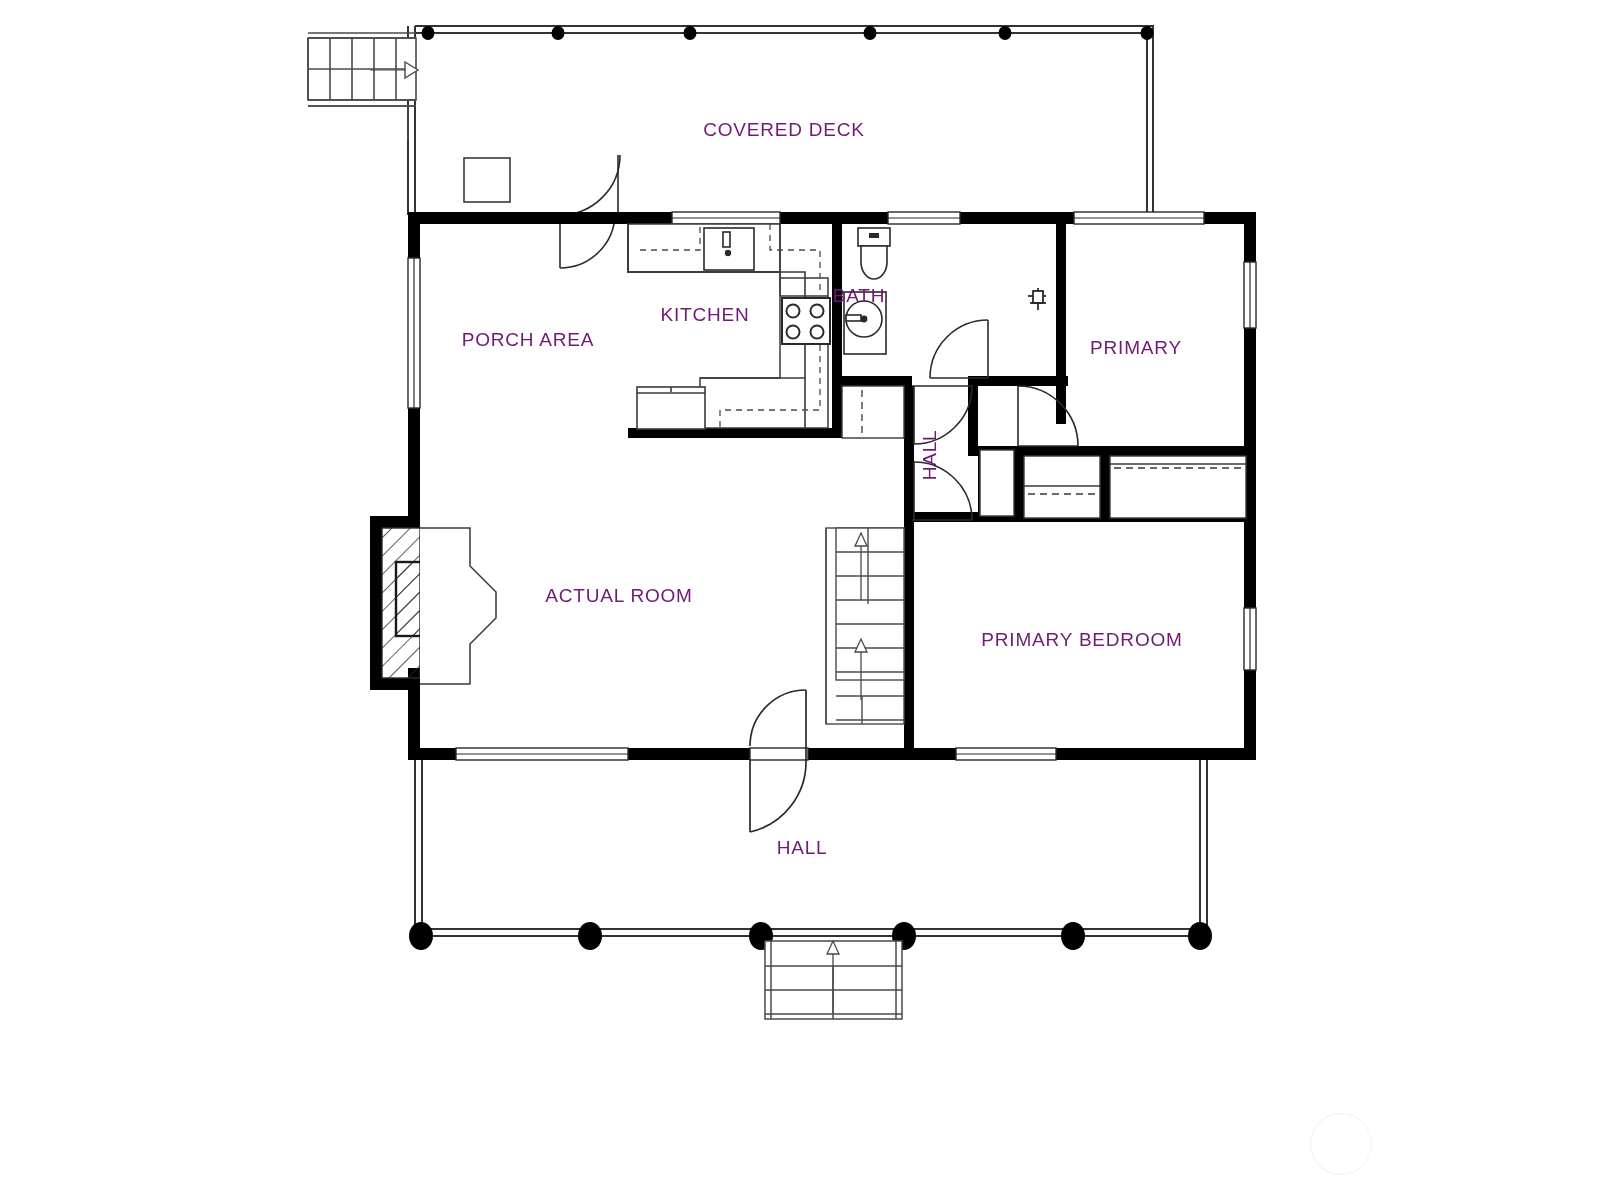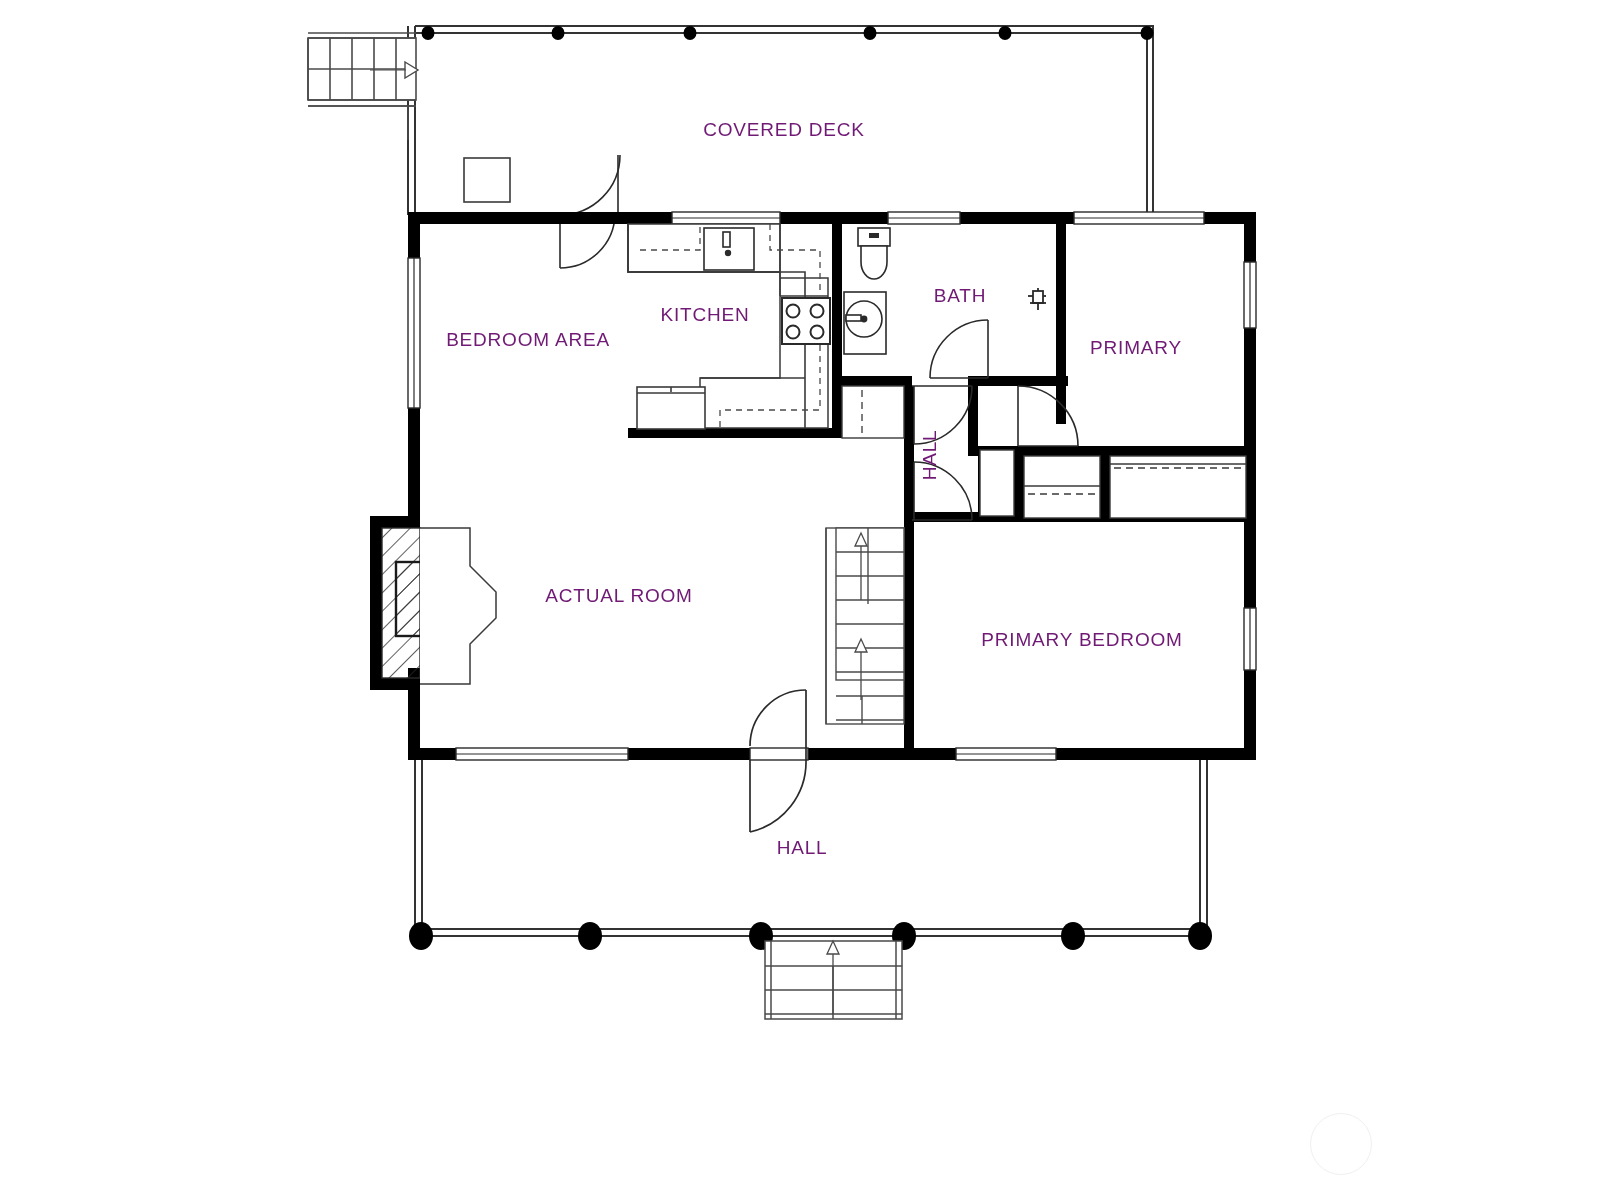--- a/index.html
+++ b/index.html
@@ -388,25 +388,25 @@
     </g>
     <g>
       <line x1="833" y1="948" x2="833" y2="1014" stroke="#4a4a4a" stroke-width="1.3"></line>
       <path d="M 827 954 L 833 941 L 839 954 Z" fill="#ffffff" stroke="#4a4a4a" stroke-width="1.3"></path>
     </g>
 
   </svg>
 
   <div class="room-label" style="left:784px; top:130px;">COVERED DECK</div>
 
-  <div class="room-label" style="left:528px; top:340px;">BEDROOM AREA</div>
+  <div class="room-label" style="left:528px; top:340px;">PORCH AREA</div>
 
   <div class="room-label" style="left:705px; top:315px;">KITCHEN</div>
 
-  <div class="room-label" style="left:960px; top:296px;">BATH</div>
+  <div class="room-label" style="left:859px; top:296px;">BATH</div>
 
   <div class="room-label" style="left:1136px; top:348px;">PRIMARY</div>
 
   <div class="room-label vertical" style="left:930px; top:455px;">HALL</div>
 
   <div class="room-label" style="left:619px; top:596px;">ACTUAL ROOM</div>
 
   <div class="room-label" style="left:1082px; top:640px;">PRIMARY BEDROOM</div>
 
   <div class="room-label" style="left:802px; top:848px;">HALL</div>

